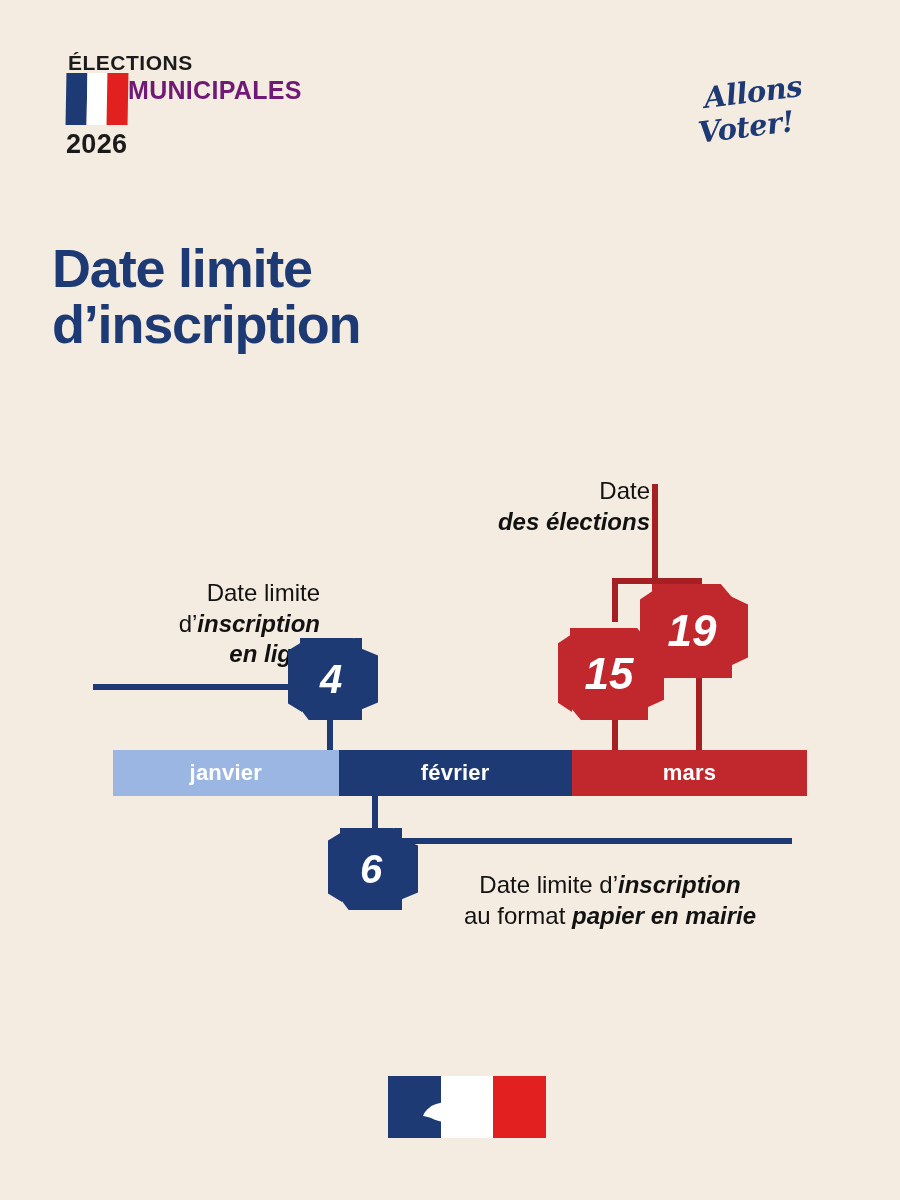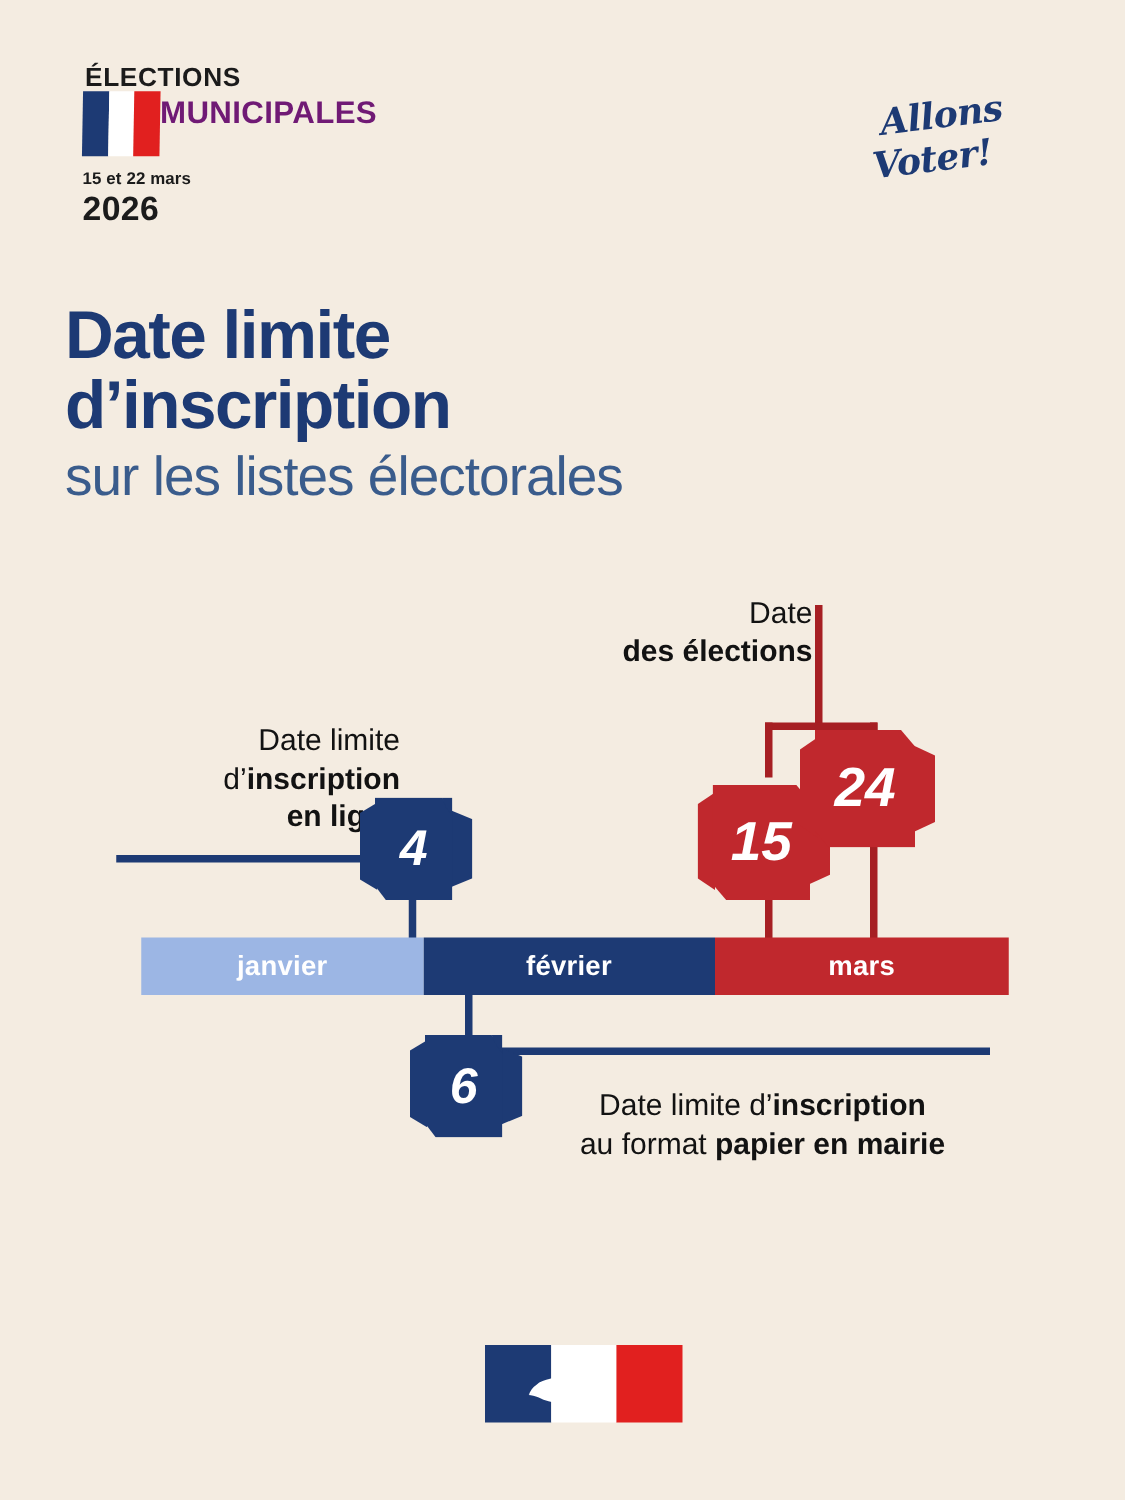--- a/index.html
+++ b/index.html
@@ -243,21 +243,21 @@
   .lbl-paper {
     left: 410px; top: 410px; width: 400px;
     text-align: center;
     font-size: 24px;
   }
   .lbl-elections {
     left: 380px; top: 16px; width: 270px;
     text-align: right;
     font-size: 24px;
   }
-  .lbl b { font-weight: 700; }
+  .lbl b { font-weight: 700; font-style: italic; }
 
   
   .footer-logo {
     position: absolute;
     left: 388px;
     top: 1076px;
     width: 158px;
     height: 62px;
     display: flex;
   }
@@ -280,33 +280,31 @@
   <div class="logo-block">
     <div class="logo-elections">ÉLECTIONS</div>
     <div class="logo-municipales">MUNICIPALES</div>
     <div class="flag-row">
       <div class="flag">
         <span class="b"></span>
           <span class="w"></span>
           <span class="r"></span>
       </div>
     </div>
-    <div class="logo-dates">15 et 22 mars</div>
     <div class="logo-year">2026</div>
   </div>
 
   <div class="allons-voter">
     <div class="l1">Allons</div>
     <div class="l2">Voter!</div>
   </div>
 
   <div class="title-block">
     <div class="title-main">Date limite</div>
     <div class="title-main">d’inscription</div>
-    <div class="title-sub">sur les listes électorales</div>
   </div>
 
   <div class="timeline">
 
     <div class="lbl lbl-elections">
       <div>Date</div>
       <div><b>des élections</b></div>
     </div>
     <div class="line-red line-elec-v"></div>
     <div class="line-red line-brk-h"></div>
@@ -356,21 +354,21 @@
       <div class="fl2"></div>
         <div class="fl"></div>
       <div class="shape"></div>
       <span class="num">15</span>
     </div>
 
     <div class="marker mk-red marker-22">
       <div class="fl2"></div>
         <div class="fl"></div>
       <div class="shape"></div>
-      <span class="num">24</span>
+      <span class="num">19</span>
     </div>
   </div>
 
   <div class="footer-logo">
     <div class="fb"></div>
     <div class="fw">
       <svg class="marianne" viewBox="0 0 78 50">
         <path fill="#ffffff" d="M70 8c-6-5-15-7-22-5-6 2-10 6-13 11-2 4-6 6-10 7-4 1-8 2-11 5-3 2-5 5-6 8 4-2 8-3 12-3 3 0 6 1 9 3 4 2 9 3 13 2 5-1 9-4 12-8 2-3 5-5 8-6 4-1 7-3 9-6 2-3 2-6-1-8z"></path>
         <path fill="#ffffff" d="M8 34c5-4 11-5 17-4 5 1 9 4 14 4 5 0 9-2 13-5-3 6-9 10-16 11-7 1-14-1-20-4-3-1-6-2-8-2z"></path>
       </svg>

